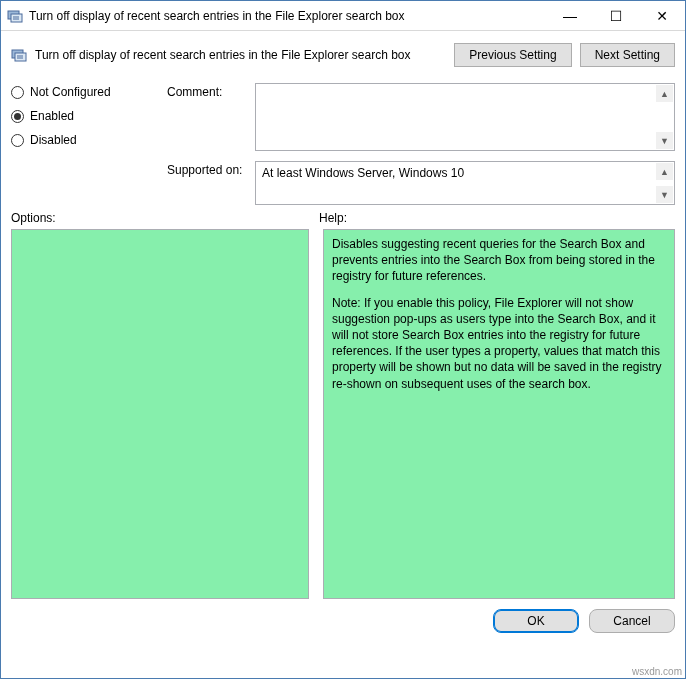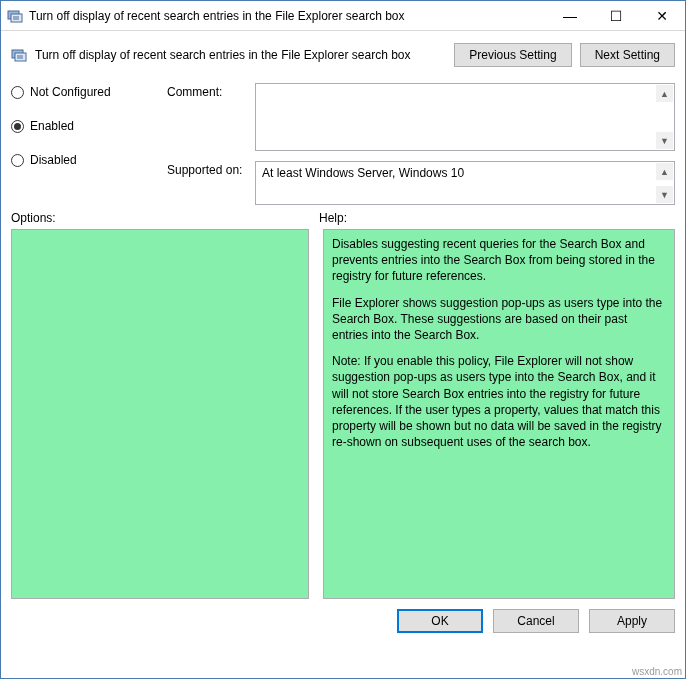--- a/index.html
+++ b/index.html
@@ -61,21 +61,21 @@
       padding: 8px 10px 0 10px;
     }
     .config-row {
       display: flex;
       gap: 16px;
       margin-bottom: 6px;
     }
     .radios {
       display: flex;
       flex-direction: column;
-      gap: 20px;
+      gap: 10px;
       width: 140px;
       padding-top: 2px;
     }
     .radio-opt { display: flex; align-items: center; gap: 6px; cursor: pointer; }
     .radio-circle {
       width: 13px; height: 13px; border: 1px solid #333;
       border-radius: 50%; display: inline-flex; align-items: center; justify-content: center;
     }
     .radio-circle.checked::after {
       content: ""; width: 7px; height: 7px; background: #333; border-radius: 50%;
@@ -134,21 +134,21 @@
     .panel.help { flex: 1; }
     .help p { margin: 0 0 10px 0; }
 
     
     .bottom {
       display: flex;
       justify-content: flex-end;
       gap: 10px;
       padding: 10px 10px;
     }
-    .bottom .btn { width: 86px; }
+    .bottom .btn { width: 86px; border-radius: 8px; }
 
     .watermark {
       position: absolute;
       right: 4px; bottom: 2px;
       font-size: 10px; color: #999;
     }
   </style>
 </head>
 <body>
 
@@ -222,24 +222,22 @@
 
 <div class="section-labels">
   <div class="left">Options:</div>
   <div class="right">Help:</div>
 </div>
 
 <div class="panels">
   <div class="panel options"></div>
   <div class="panel help">
     <p>Disables suggesting recent queries for the Search Box and prevents entries into the Search Box from being stored in the registry for future references.</p>
-    <p>File Explorer shows suggestion pop-ups as users type into the Search Box.  These suggestions are based on their past entries into the Search Box.</p>
     <p>Note: If you enable this policy, File Explorer will not show suggestion pop-ups as users type into the Search Box, and it will not store Search Box entries into the registry for future references.  If the user types a property, values that match this property will be shown but no data will be saved in the registry re-shown on subsequent uses of the search box.</p>
   </div>
 </div>
 
 <div class="bottom">
   <button class="btn default">OK</button>
   <button class="btn">Cancel</button>
-  <button class="btn">Apply</button>
 </div>
 
 <div class="watermark">wsxdn.com</div>
 
 </body></html>

